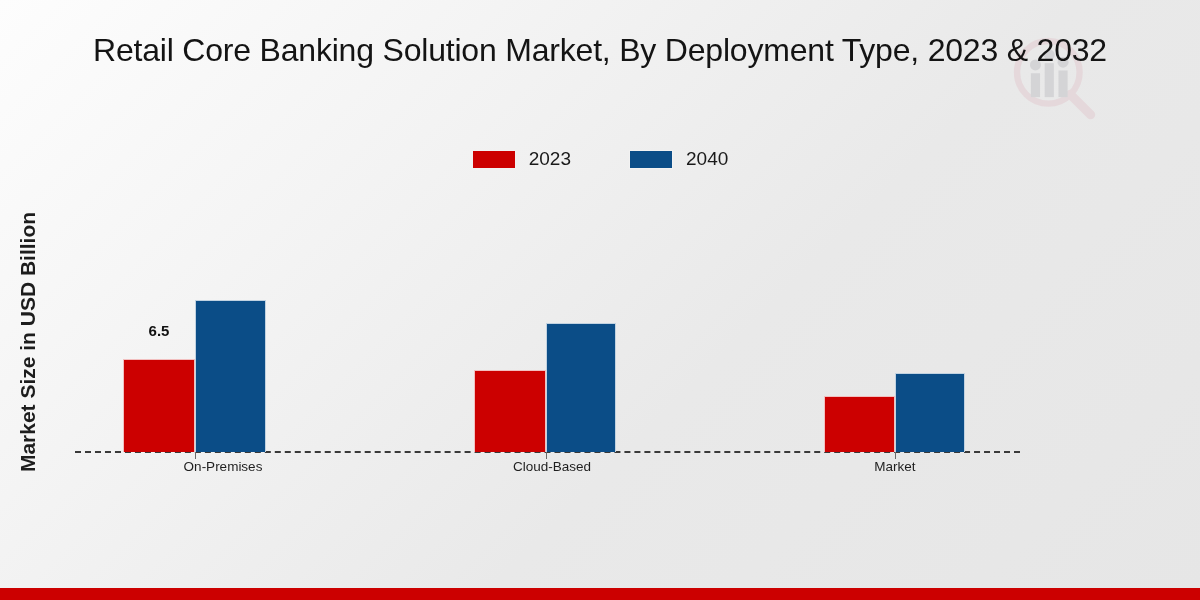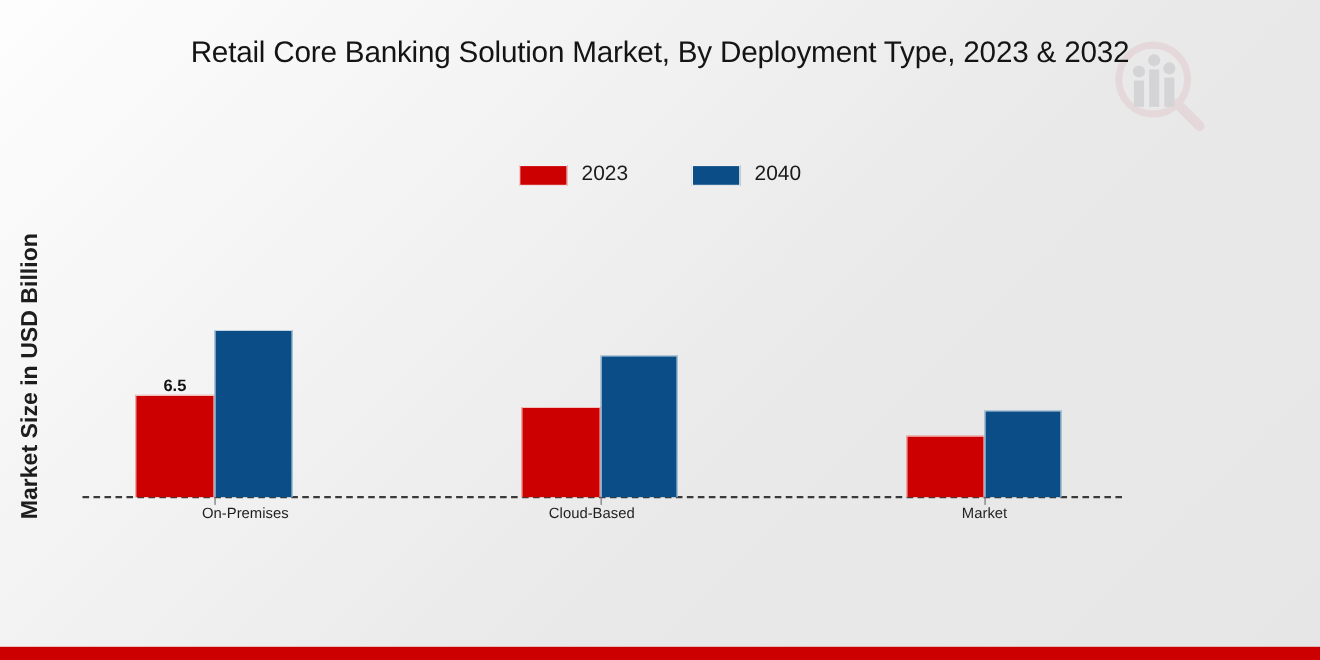--- a/index.html
+++ b/index.html
@@ -29,21 +29,21 @@
     pointer-events: none;
   }
 
   
   #chart-title {
     position: absolute;
     left: 0;
     top: 32px;
     width: 1200px;
     text-align: center;
-    font-size: 27px;
+    font-size: 32px;
     font-weight: 400;
     color: #141414;
     letter-spacing: -0.2px;
     white-space: nowrap;
   }
 
   
   #y-axis-title {
     position: absolute;
     left: -152px;
@@ -164,28 +164,28 @@
       <span class="legend-label">2040</span>
     </div>
   </div>
 
   <div id="plot">
 
     <div id="baseline"></div>
 
     <div class="bar red" style="left:123px; width:72px; height:93px;"></div>
     <div class="bar blue" style="left:195px; width:71px; height:152px;"></div>
-    <div class="value-label" style="left:159px; top:342px;">6.5</div>
+    <div class="value-label" style="left:159px; top:322px;">6.5</div>
     <div class="tick" style="left:195px;"></div>
     <div class="cat-label" style="left:195px;margin-left:28px;">On-Premises</div>
 
     <div class="bar red" style="left:474px; width:72px; height:82px;"></div>
     <div class="bar blue" style="left:546px; width:70px; height:129px;"></div>
     <div class="tick" style="left:546px;"></div>
-    <div class="cat-label" style="left:538px;">Cloud-Based</div>
+    <div class="cat-label" style="left:552px;">Cloud-Based</div>
 
     <div class="bar red" style="left:824px; width:71px; height:56px;"></div>
     <div class="bar blue" style="left:895px; width:70px; height:79px;"></div>
     <div class="tick" style="left:895px;"></div>
     <div class="cat-label" style="left:895px;">Market</div>
 
   </div>
 
   <div id="footer-strip"></div>
 

